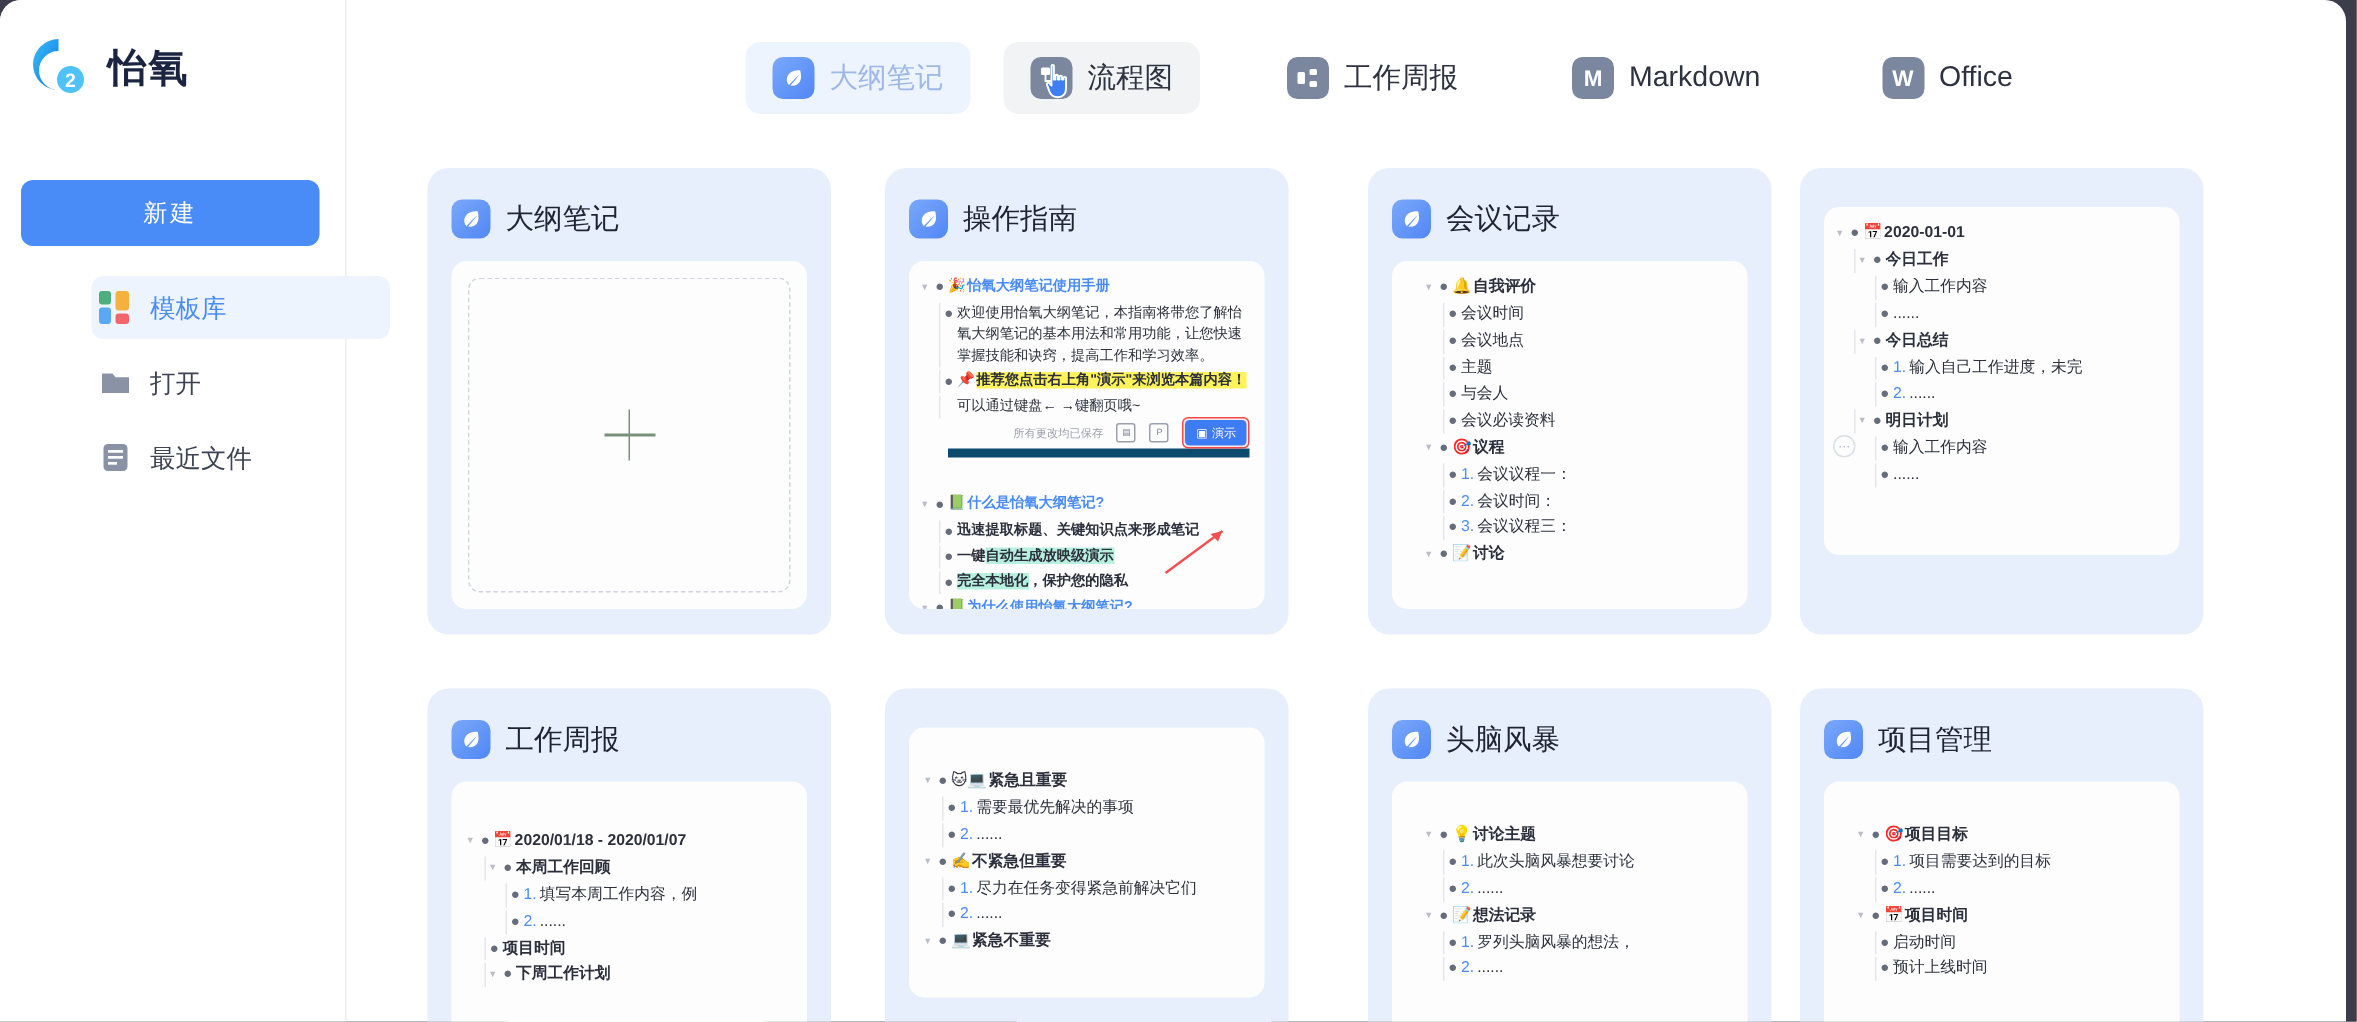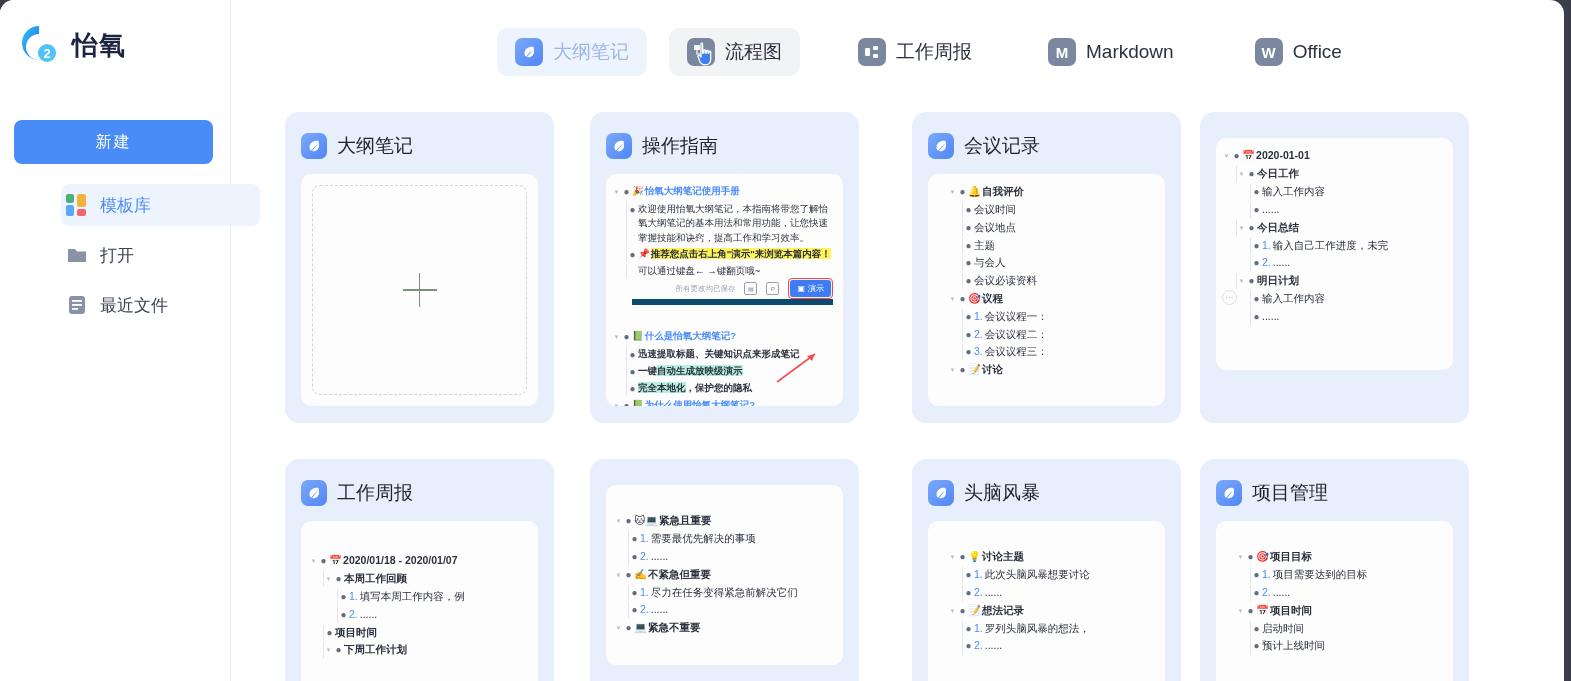--- a/index.html
+++ b/index.html
@@ -451,21 +451,21 @@
             <span class="caret">▼</span>
             <span class="dot">●</span>
             <span class="txt"><span class="emoji">🎯</span><span class="bold">议程</span></span>
           </div>
           <div class="node ind1 guide">
               <span class="dot">●</span>
               <span class="txt"><span class="num">1.</span><span>会议议程一：</span></span>
             </div>
           <div class="node ind1 guide">
               <span class="dot">●</span>
-              <span class="txt"><span class="num">2.</span><span>会议议程二：</span></span>
+              <span class="txt"><span class="num">2.</span><span>会议时间：</span></span>
             </div>
           <div class="node ind1 guide">
               <span class="dot">●</span>
               <span class="txt"><span class="num">3.</span><span>会议议程三：</span></span>
             </div>
           <div class="node">
             <span class="caret">▼</span>
             <span class="dot">●</span>
             <span class="txt"><span class="emoji">📝</span><span class="bold">讨论</span></span>
           </div>

